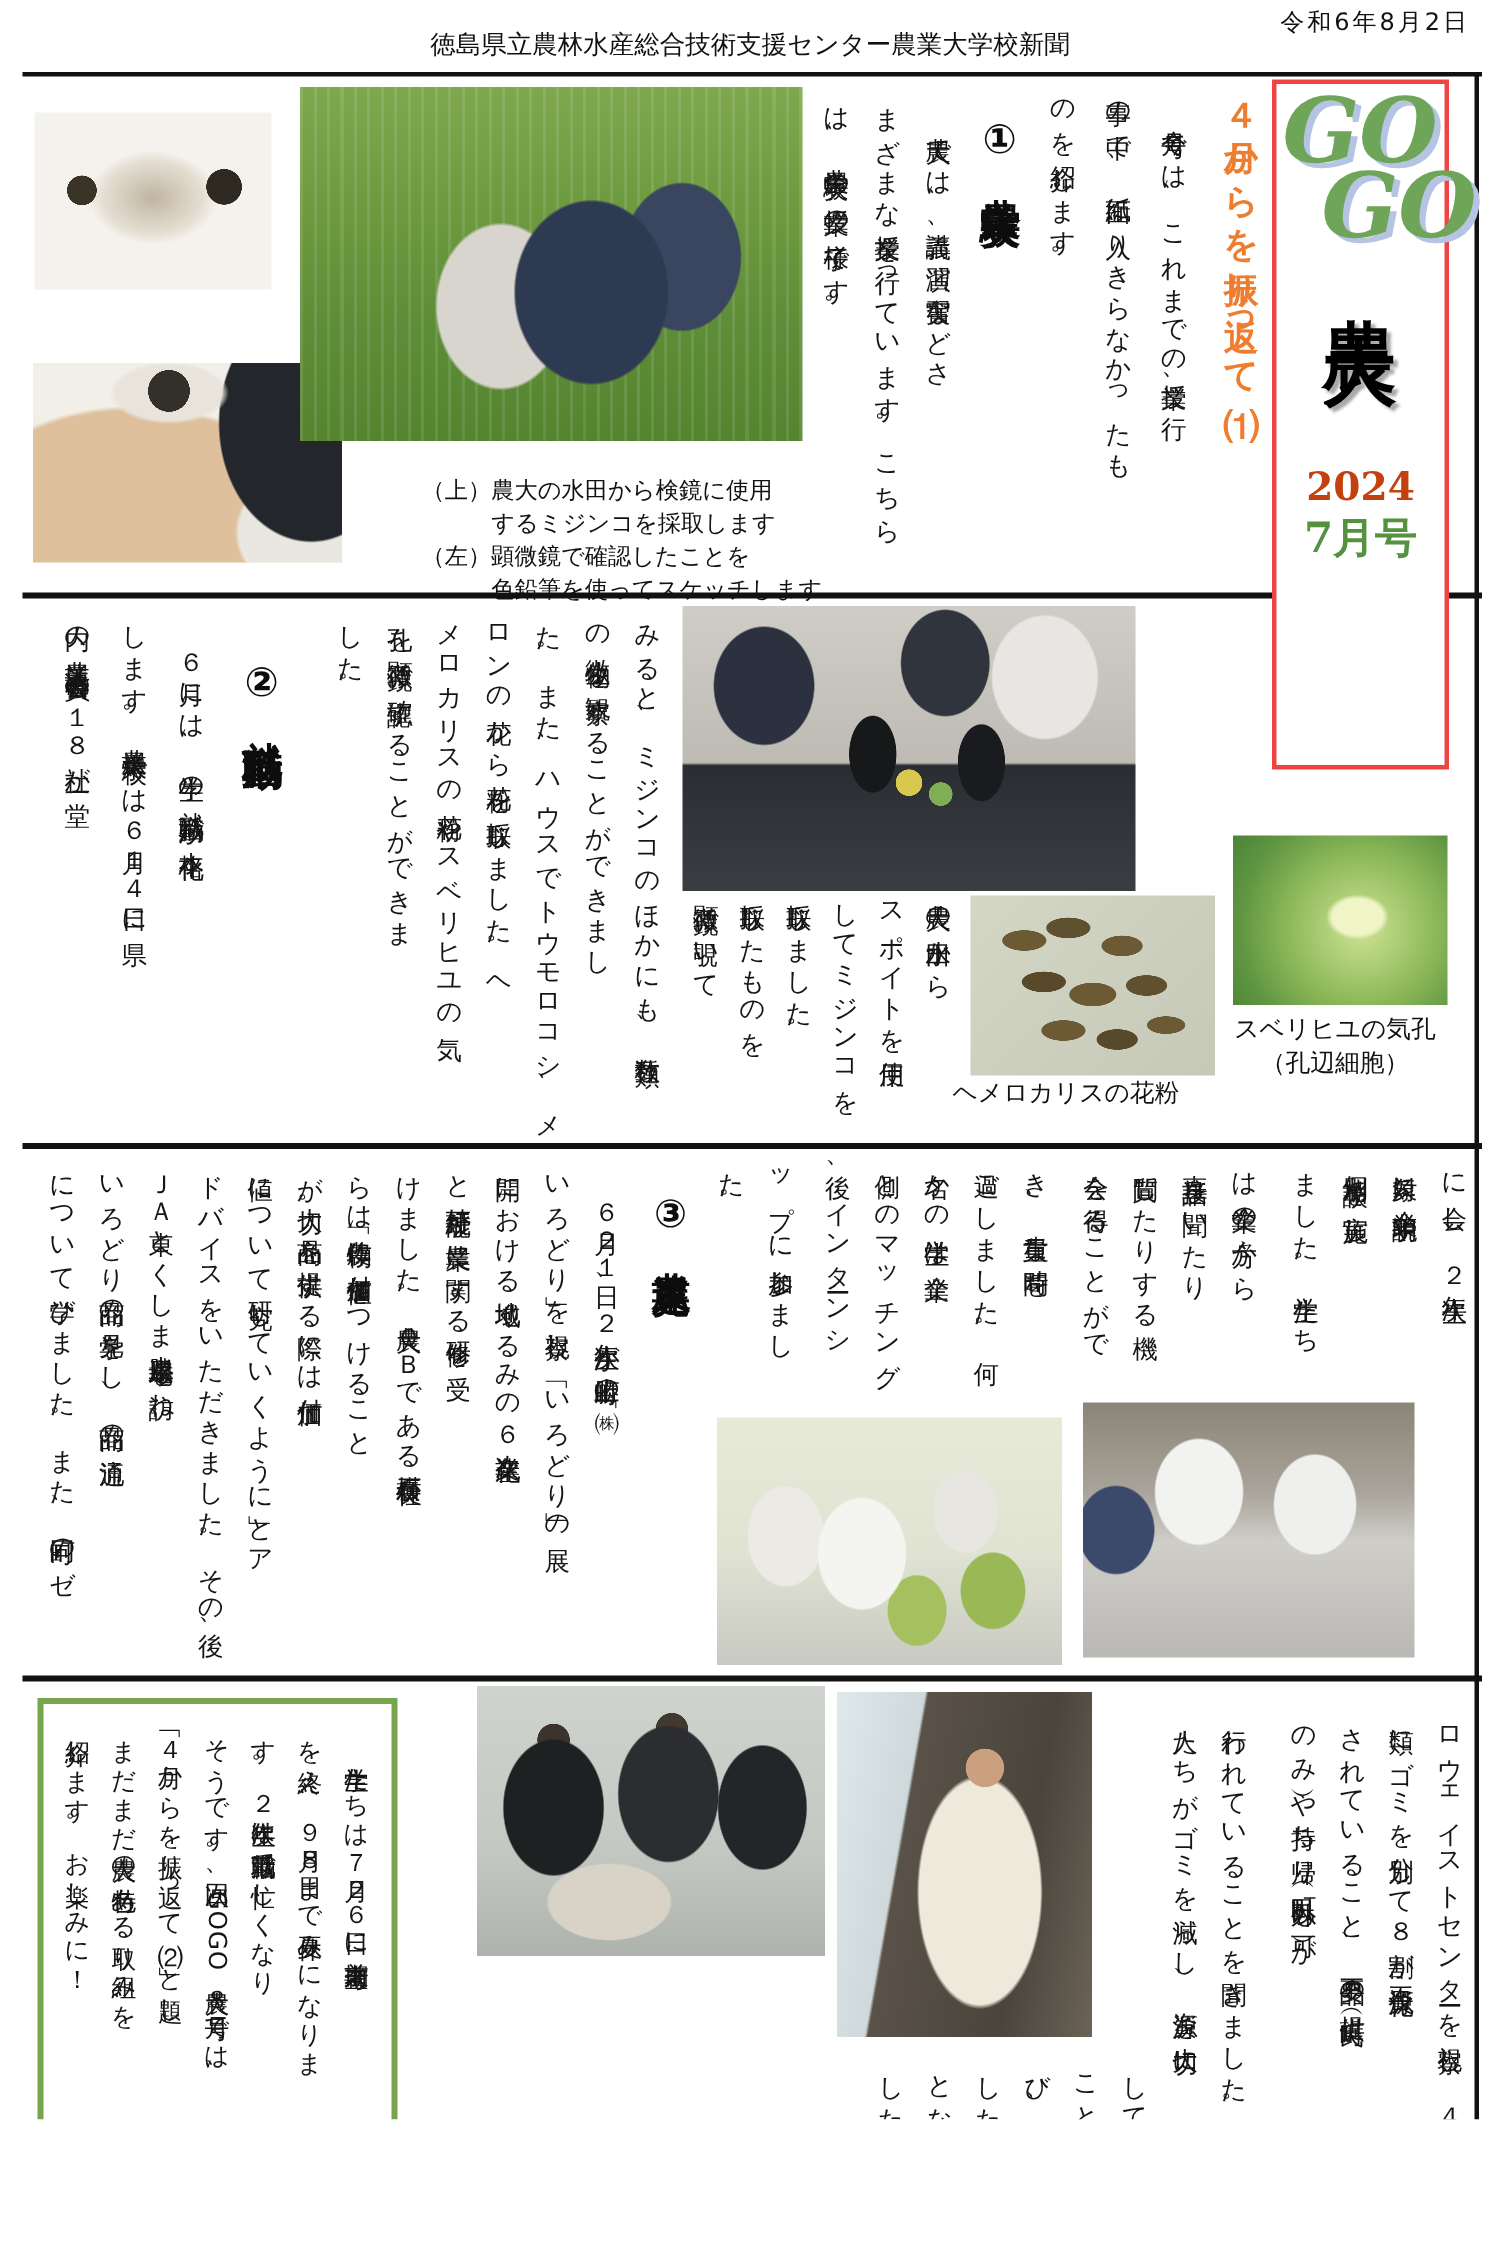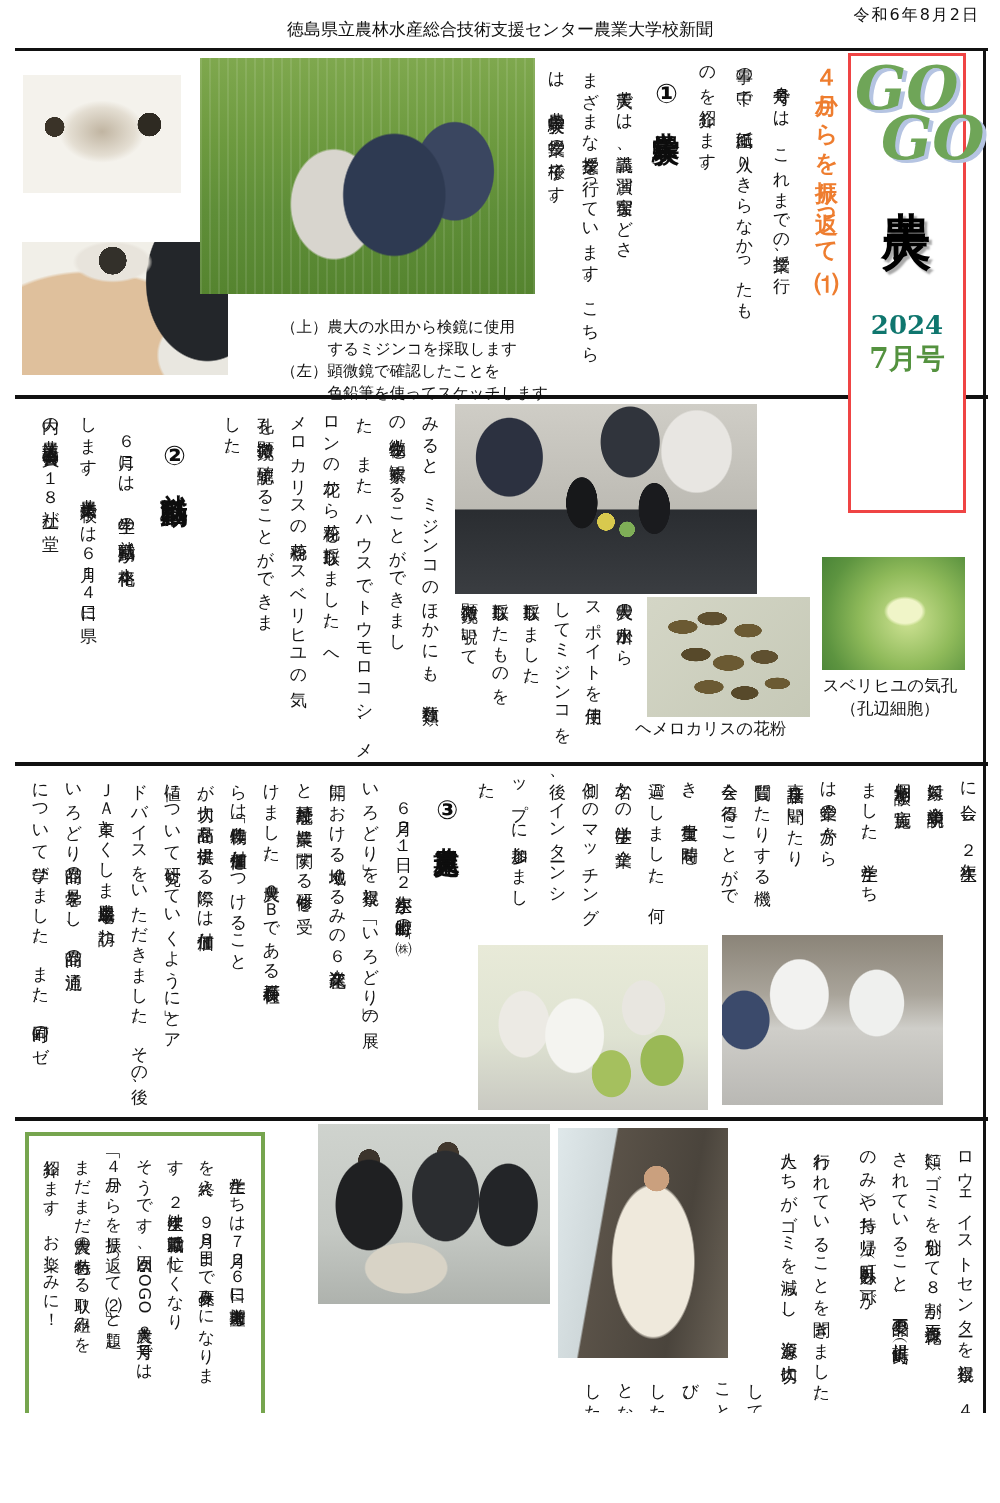--- a/index.html
+++ b/index.html
@@ -17,21 +17,21 @@
   #masthead{position:absolute;left:848px;top:53px;width:118px;height:460px;background:#fff;
             border:3px solid #ef4444;box-sizing:border-box;z-index:5;}
   .go{font-family:"DejaVu Serif","Liberation Serif",serif;font-style:italic;font-weight:bold;
       font-size:60px;line-height:56px;color:#6fa558;text-shadow:4px 3px 0 #b5c4e2;}
   .go1{margin:4px 0 0 4px;}
   .go2{margin:-6px 0 0 30px;}
   #masthead-title{writing-mode:vertical-rl;text-orientation:upright;font-family:"DejaVu Serif","Liberation Serif",serif;
             font-weight:bold;font-size:50px;letter-spacing:10px;color:#000;margin:6px auto 0;display:block;
             text-shadow:3px 3px 2px #a9a9a9;height:130px;}
   .m-center{text-align:center;}
-  #masthead-year{font-family:"DejaVu Serif","Liberation Serif",serif;font-weight:bold;font-size:26px;color:#0f766e;margin-top:8px;}
+  #masthead-year{font-family:"DejaVu Serif","Liberation Serif",serif;font-weight:bold;font-size:26px;color:#c2410c;margin-top:8px;}
   #masthead-issue{font-family:"DejaVu Serif","Liberation Serif",serif;font-weight:bold;font-size:28px;color:#54923f;margin-top:0px;}
   #masthead-org{margin:8px 5px 0;border:2px solid #111;padding:4px 1px;font-size:11.5px;line-height:16.5px;text-align:center;}
   #masthead-org .bold{font-weight:bold;}
   .greenbox{position:absolute;left:25px;top:1132px;width:240px;height:332px;border:4px solid #76a54e;
             box-sizing:border-box;background:#fff;z-index:3;}
 </style>
 </head>
 <body>
 
 <div id="page">

